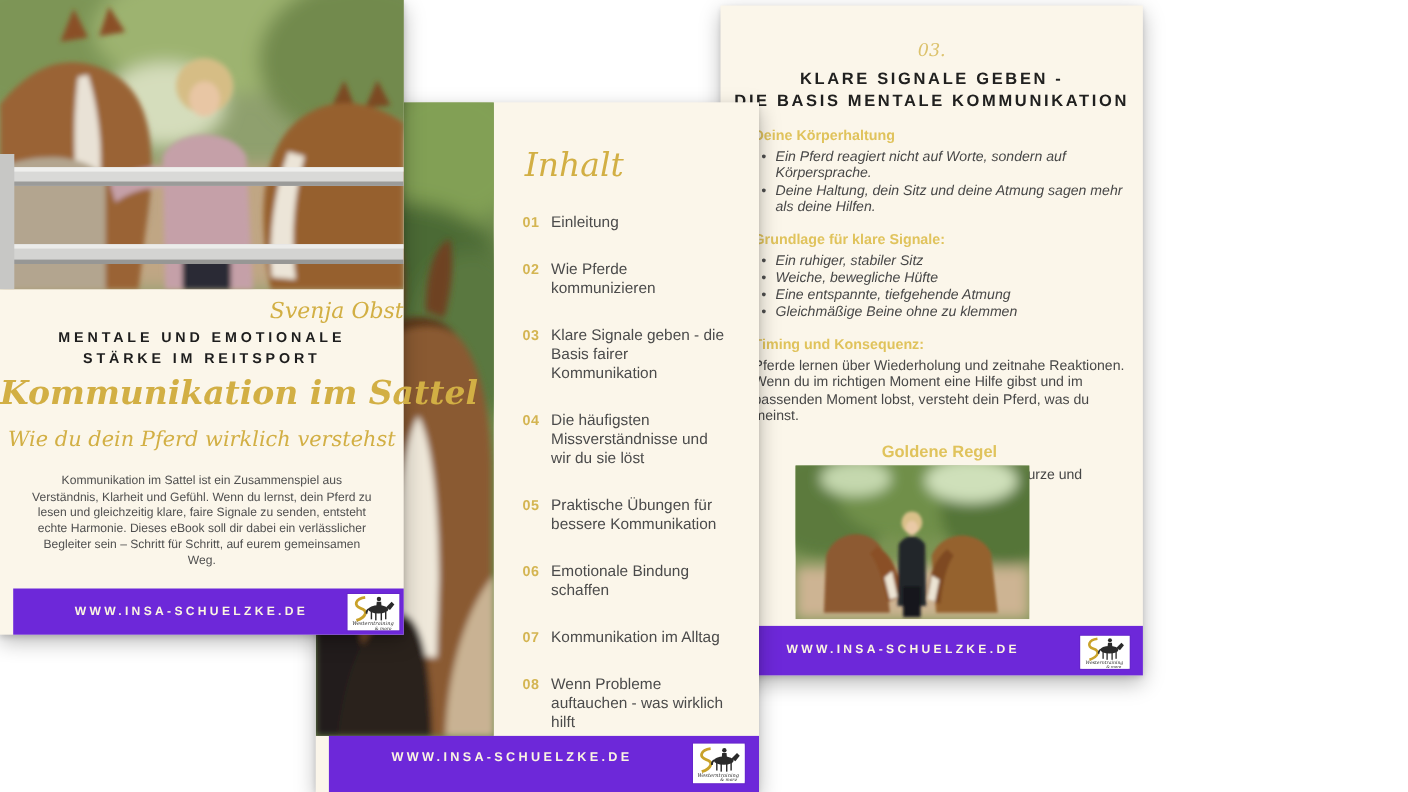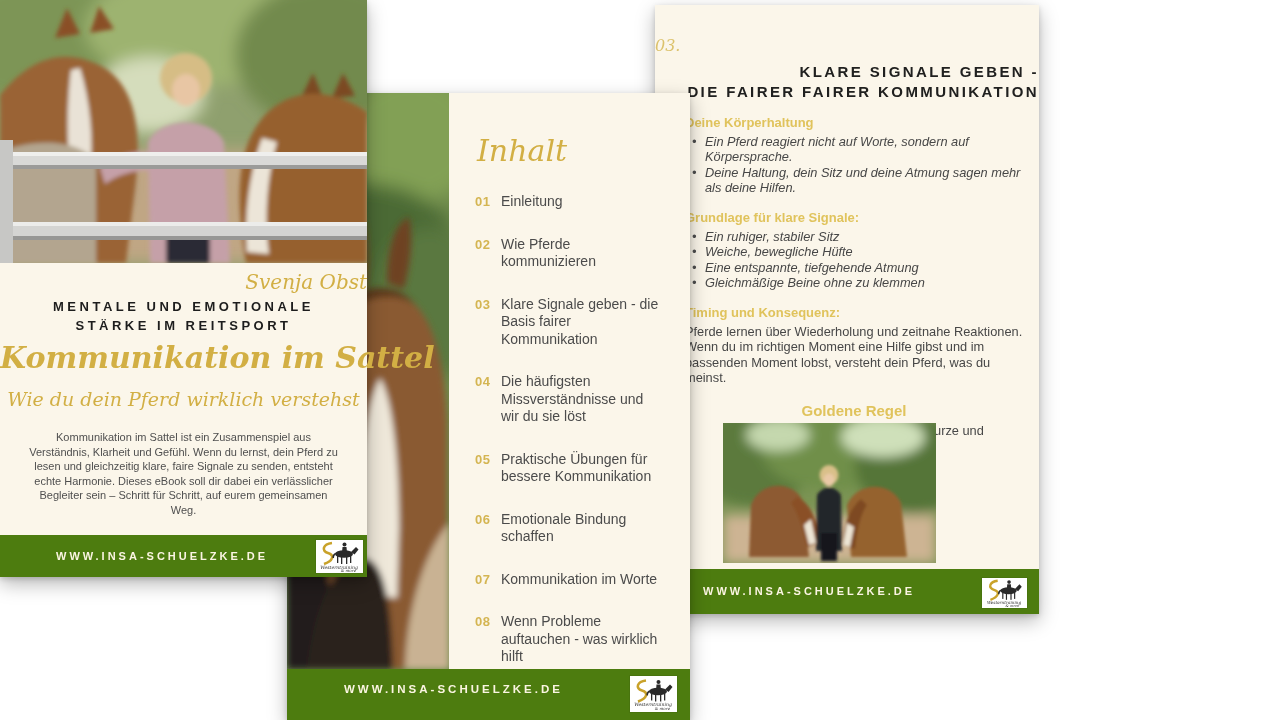--- a/index.html
+++ b/index.html
@@ -8,21 +8,21 @@
     position:relative; width:1280px; height:720px; overflow:hidden;
     background:#ffffff; font-family:"Liberation Sans", sans-serif;
   }
   .page {
     position:absolute; background:#fbf6ea;
     box-shadow:0 7px 18px rgba(0,0,0,.28), 0 2px 5px rgba(0,0,0,.15);
   }
   .script { font-family:"DejaVu Serif", serif; font-style:italic; color:#d2af44; }
   .photo { position:absolute; overflow:hidden; }
   .photo svg { display:block; width:100%; height:100%; }
-  .bar { position:absolute; left:0; right:0; background:#4d7c0f; }
+  .bar { position:absolute; left:12px; right:0; background:#6d28d9; }
   .site {
     position:absolute; color:#fbf5e2; font-weight:bold; font-size:11px;
     letter-spacing:3px; white-space:nowrap;
   }
   .logo {
     position:absolute; background:#ffffff; overflow:hidden;
     box-shadow:0 0 0 1px rgba(0,0,0,.06);
   }
   .logo svg { display:block; width:100%; height:100%; }
 
@@ -53,23 +53,23 @@
   .toc-item { display:flex; }
   .toc-num { width:26px; flex:0 0 26px; color:#d4b552; font-weight:bold;
              font-size:13px; line-height:17.5px; letter-spacing:.5px; }
   .toc-label { color:#4b4b4b; font-size:14px; line-height:17.5px; width:178px; }
   .page-toc .bar { top:576px; height:51px; }
   .page-toc .site { left:57px; top:14px; font-size:11.5px; }
   .page-toc .logo { right:13px; top:583px; width:47px; height:36px; }
 
   
   .page-chapter { left:655px; top:5px; width:384px; height:609px; z-index:1; }
-  .ch-number { position:absolute; top:31px; left:0; right:0; 
+  .ch-number { position:absolute; top:31px; left:0; right:0; text-align:center;
                font-size:16px; color:#dcc26c; }
-  .ch-title { position:absolute; left:0; right:0; text-align:right; color:#20201f;
+  .ch-title { position:absolute; left:0; right:0; text-align:center; color:#20201f;
               font-size:15px; font-weight:bold; letter-spacing:2.4px; white-space:nowrap; }
   .ch-title.l1 { top:58px; }
   .ch-title.l2 { top:78px; }
   .ch-content { position:absolute; left:30px; top:110px; width:338px;
                 font-size:12.8px; line-height:15.6px; color:#474747; }
   .ch-h { color:#e0c35c; font-weight:bold; font-size:13px; margin-bottom:3px; }
   .ch-sec { margin-bottom:14px; }
   .ch-ul { list-style:none; }
   .ch-ul li { position:relative; padding-left:20px;font-style:italic; }
   .ch-ul li::before { content:"•"; position:absolute; left:7px; color:#4f4f4f; }
@@ -217,21 +217,21 @@
       <li class="toc-item">
         <span class="toc-num">05</span>
         <span class="toc-label">Praktische Übungen für bessere Kommunikation</span>
       </li>
       <li class="toc-item">
         <span class="toc-num">06</span>
         <span class="toc-label">Emotionale Bindung schaffen</span>
       </li>
       <li class="toc-item">
         <span class="toc-num">07</span>
-        <span class="toc-label">Kommunikation im Worte</span>
+        <span class="toc-label">Kommunikation im Alltag</span>
       </li>
       <li class="toc-item">
         <span class="toc-num">08</span>
         <span class="toc-label">Wenn Probleme auftauchen - was wirklich hilft</span>
       </li>
     </ol>
     <footer class="bar">
       <span class="site">WWW.INSA-SCHUELZKE.DE</span>
     </footer>
     <span class="logo">
@@ -251,21 +251,21 @@
         </g>
         <text class="logo-word" x="23" y="28.5" font-size="4.6" text-anchor="middle">Westerntraining</text>
         <text class="logo-word" x="40" y="32.4" font-size="4" text-anchor="end">&amp; more</text>
       </svg>
     </span>
   </section>
 
   <section class="page page-chapter">
     <div class="script ch-number">03.</div>
     <div class="ch-title l1">KLARE SIGNALE GEBEN -</div>
-    <div class="ch-title l2">DIE FAIRER FAIRER KOMMUNIKATION</div>
+    <div class="ch-title l2">DIE BASIS MENTALE KOMMUNIKATION</div>
 
     <div class="ch-content">
       <div class="ch-sec">
         <div class="ch-h">Deine Körperhaltung</div>
         <ul class="ch-ul">
           <li>Ein Pferd reagiert nicht auf Worte, sondern auf Körpersprache.</li>
           <li>Deine Haltung, dein Sitz und deine Atmung sagen mehr als deine Hilfen.</li>
         </ul>
       </div>
       <div class="ch-sec">

